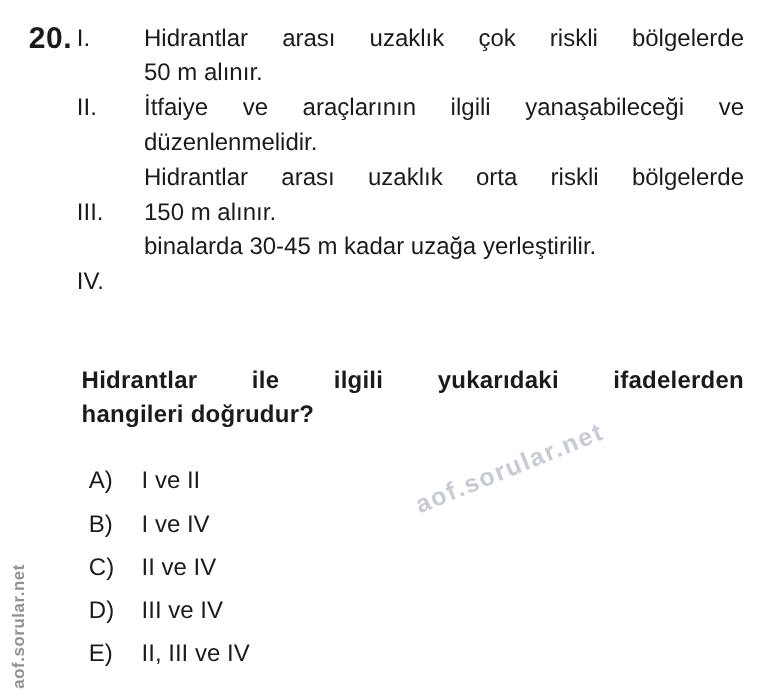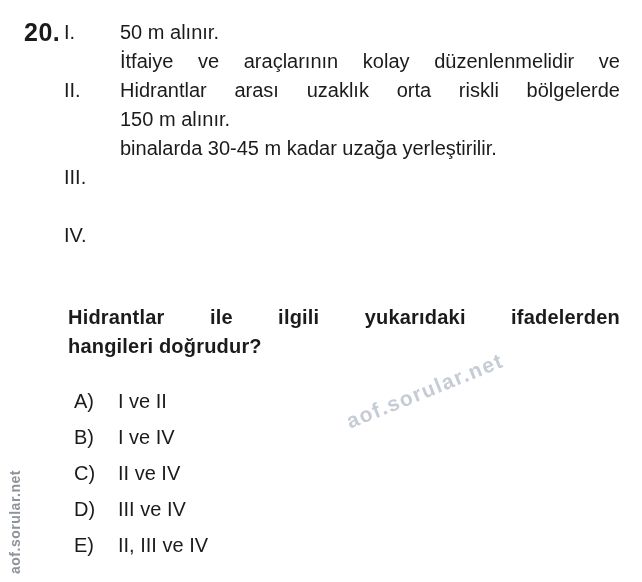--- a/index.html
+++ b/index.html
@@ -112,22 +112,24 @@
 <div class="page">
 
   <span class="qnum">20.</span>
 
   <span class="numeral n1">I.</span>
   <span class="numeral n2">II.</span>
   <span class="numeral n3">III.</span>
   <span class="numeral n4">IV.</span>
 
   <div class="stmts">
+    <div class="line stretch">Hidrantlar arası uzaklık çok riskli bölgelerde</div>
     <div class="line">50 m alınır.</div>
-    <div class="line stretch">İtfaiye ve araçlarının kolay düzenlenmelidir ve</div>
+    <div class="line stretch">İtfaiye ve araçlarının ilgili yanaşabileceği ve</div>
+    <div class="line">düzenlenmelidir.</div>
     <div class="line stretch">Hidrantlar arası uzaklık orta riskli bölgelerde</div>
     <div class="line">150 m alınır.</div>
     <div class="line">binalarda 30-45 m kadar uzağa yerleştirilir.</div>
   </div>
 
   <div class="qtext">
     <div class="line stretch">Hidrantlar ile ilgili yukarıdaki ifadelerden</div>
     <div class="line">hangileri doğrudur?</div>
   </div>
 

